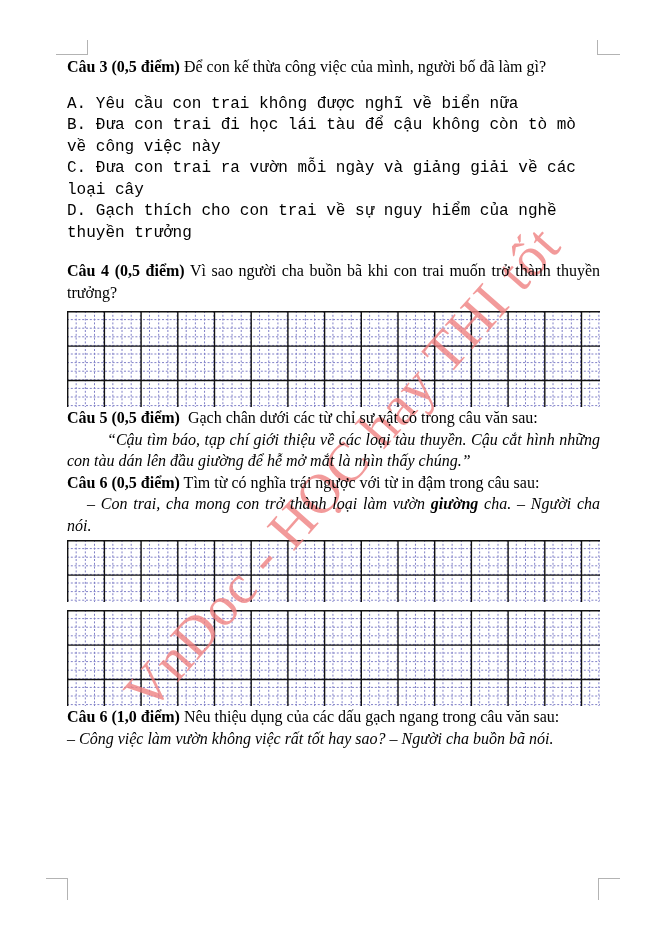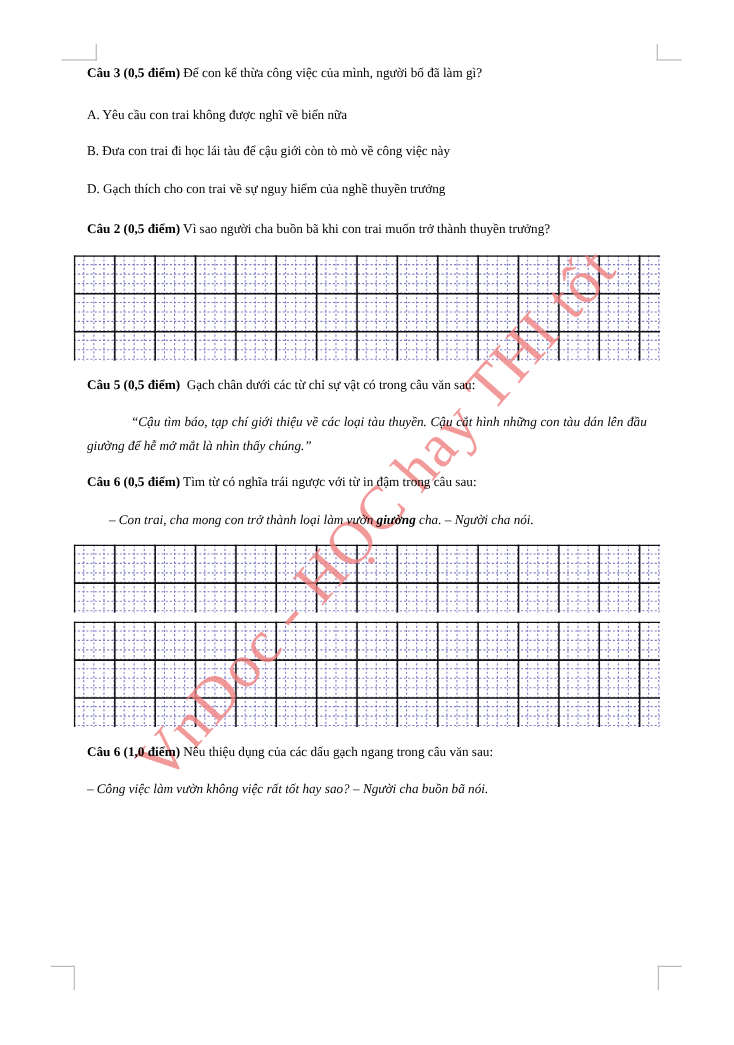--- a/index.html
+++ b/index.html
@@ -6,26 +6,26 @@
   html,body { margin:0; padding:0; background:#ffffff; }
   .page {
     position: relative;
     width: 667px; height: 950px;
     background: #ffffff;
     font-family: "Liberation Serif", "DejaVu Serif", serif;
     color: #000;
     overflow: hidden;
     padding: 56px 67px 0 67px;
   }
-  .page p { margin: 12px; font-size: 12px; line-height: 21.5px; }
+  .page p { margin: 0; font-size: 16px; line-height: 21.5px; }
   .q   { text-align: justify; position: relative; z-index: 3; }
   .opt { text-align: left;   position: relative; z-index: 3; }
   .ital { font-style: italic; }
   .lbl  { font-weight: bold; }
-  .opts { margin: 16px 0 16px 0; }
+  .opts { margin: 16px 0 16px 0; font-family: Liberation Mono, monospace; }
   .mt-q4 { margin-top: 0; }
   #q3 { margin-top: 0; }
   .quote5 { text-indent: 40px; margin-top: 11px; font-family: Liberation Serif, serif; }
   .quote6 { text-indent: 20px; margin-top: 15px; }
   .quote8 { margin-top: 12px; }
   .grid-wrap { position: relative; z-index: 1; }
   .gw1 { margin-top: 8px; }
   .gw2 { margin-top: 4px; }
   .gw3 { margin-top: 8px; }
   .m5 { margin-top: 30px; }
@@ -59,25 +59,26 @@
   <div class="crop crop-tr"></div>
   <div class="crop crop-bl"></div>
   <div class="crop crop-br"></div>
 
   <div class="watermark" style="color: rgb(240, 130, 130);">VnDoc - HỌC hay THI tốt</div>
 
   <p class="q" id="q3"><span class="lbl">Câu 3 (0,5 điểm)</span> <span>Để con kế thừa công việc của mình, người bố đã làm gì?</span></p>
 
   <div class="opts">
     <p class="opt">A. Yêu cầu con trai không được nghĩ về biển nữa</p>
-    <p class="opt">B. Đưa con trai đi học lái tàu để cậu giới còn tò mò về công việc này</p>
+    <p class="opt">B. Đưa con trai đi học lái tàu để cậu không còn tò mò về công việc này</p>
+    <p class="opt">C. Đưa con trai ra vườn mỗi ngày và giảng giải về các loại cây</p>
     <p class="opt">D. Gạch thích cho con trai về sự nguy hiểm của nghề thuyền trưởng</p>
   </div>
 
-  <p class="q mt-q4"><span class="lbl">Câu 2 (0,5 điểm)</span> <span>Vì sao người cha buồn bã khi con trai muốn trở thành thuyền trưởng?</span></p>
+  <p class="q mt-q4"><span class="lbl">Câu 4 (0,5 điểm)</span> <span>Vì sao người cha buồn bã khi con trai muốn trở thành thuyền trưởng?</span></p>
 
   <div class="grid-wrap gw1">
     <svg class="grid" width="533" height="96">
         <line x1="9.17" y1="0" x2="9.17" y2="96" stroke="#8080c8" stroke-width="1" stroke-dasharray="2 1.8"></line>
         <line x1="18.34" y1="0" x2="18.34" y2="96" stroke="#8080c8" stroke-width="1" stroke-dasharray="2 1.8"></line>
         <line x1="27.509999999999998" y1="0" x2="27.509999999999998" y2="96" stroke="#8080c8" stroke-width="1" stroke-dasharray="2 1.8"></line>
         <line x1="36.68" y1="0" x2="36.68" y2="96" stroke="#8080c8" stroke-width="1" stroke-dasharray="2 1.8"></line>
         <line x1="45.85" y1="0" x2="45.85" y2="96" stroke="#8080c8" stroke-width="1" stroke-dasharray="2 1.8"></line>
         <line x1="55.02" y1="0" x2="55.02" y2="96" stroke="#8080c8" stroke-width="1" stroke-dasharray="2 1.8"></line>
         <line x1="64.19" y1="0" x2="64.19" y2="96" stroke="#8080c8" stroke-width="1" stroke-dasharray="2 1.8"></line>

